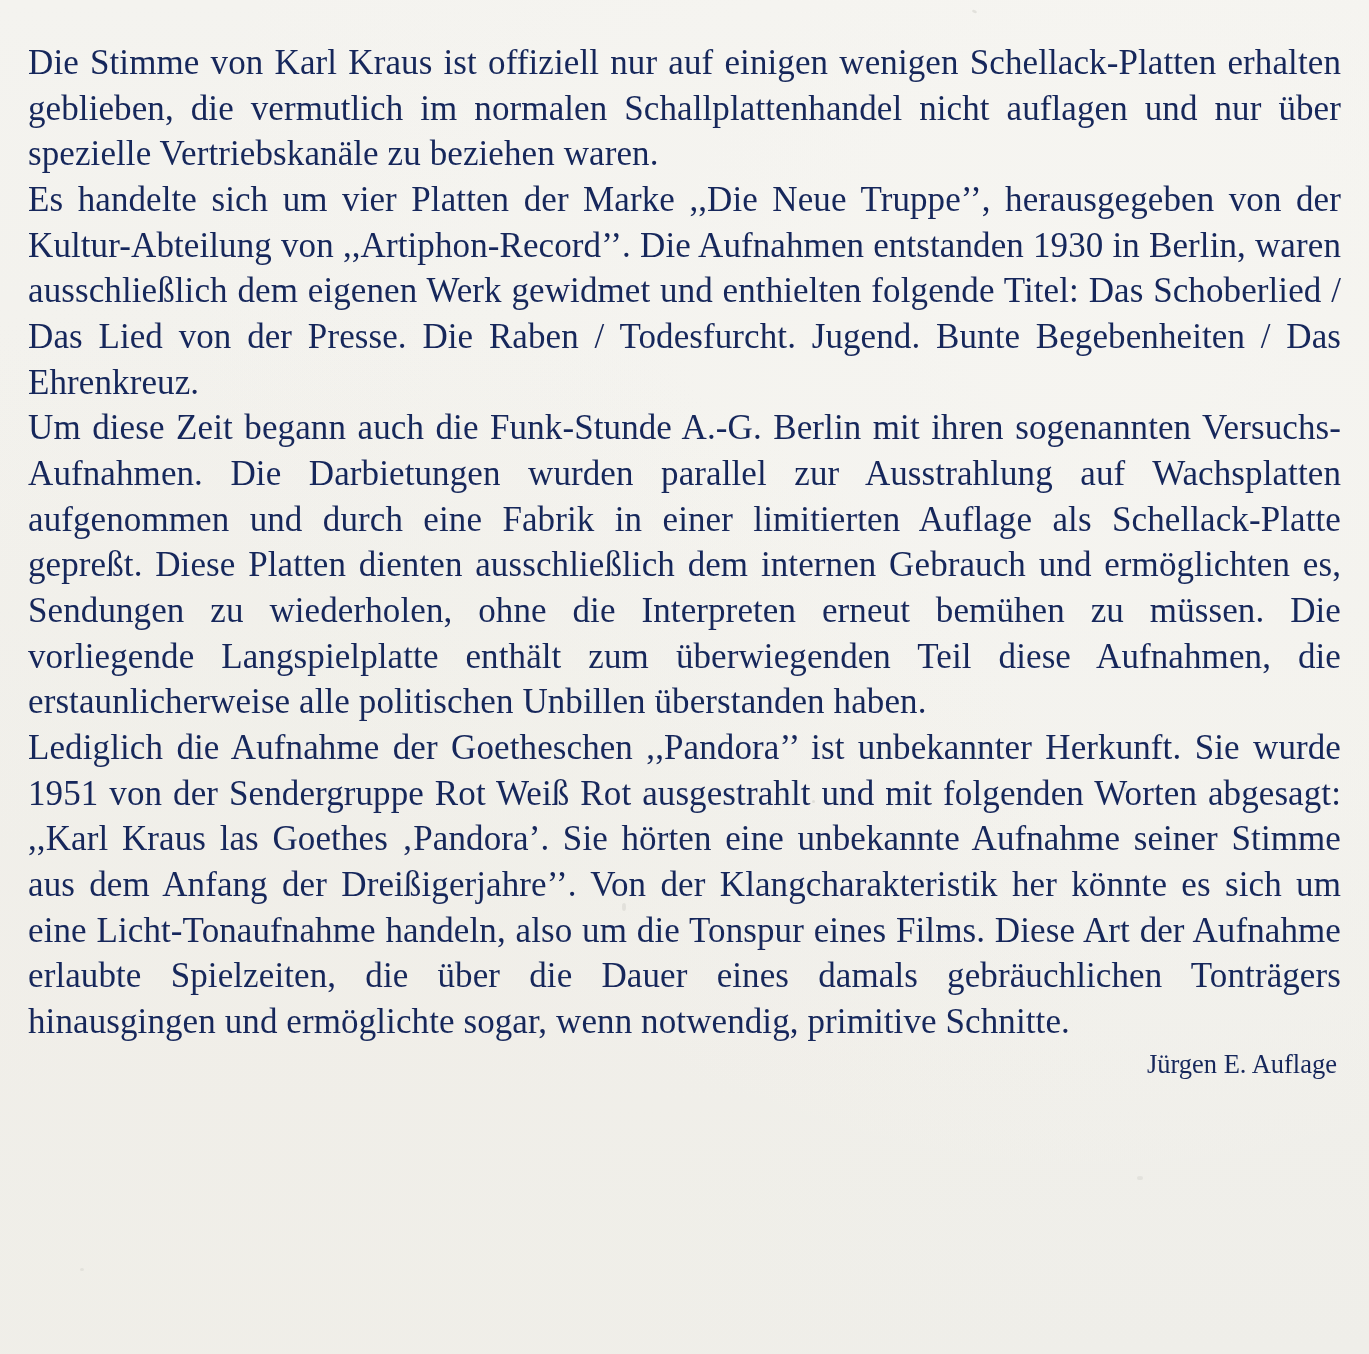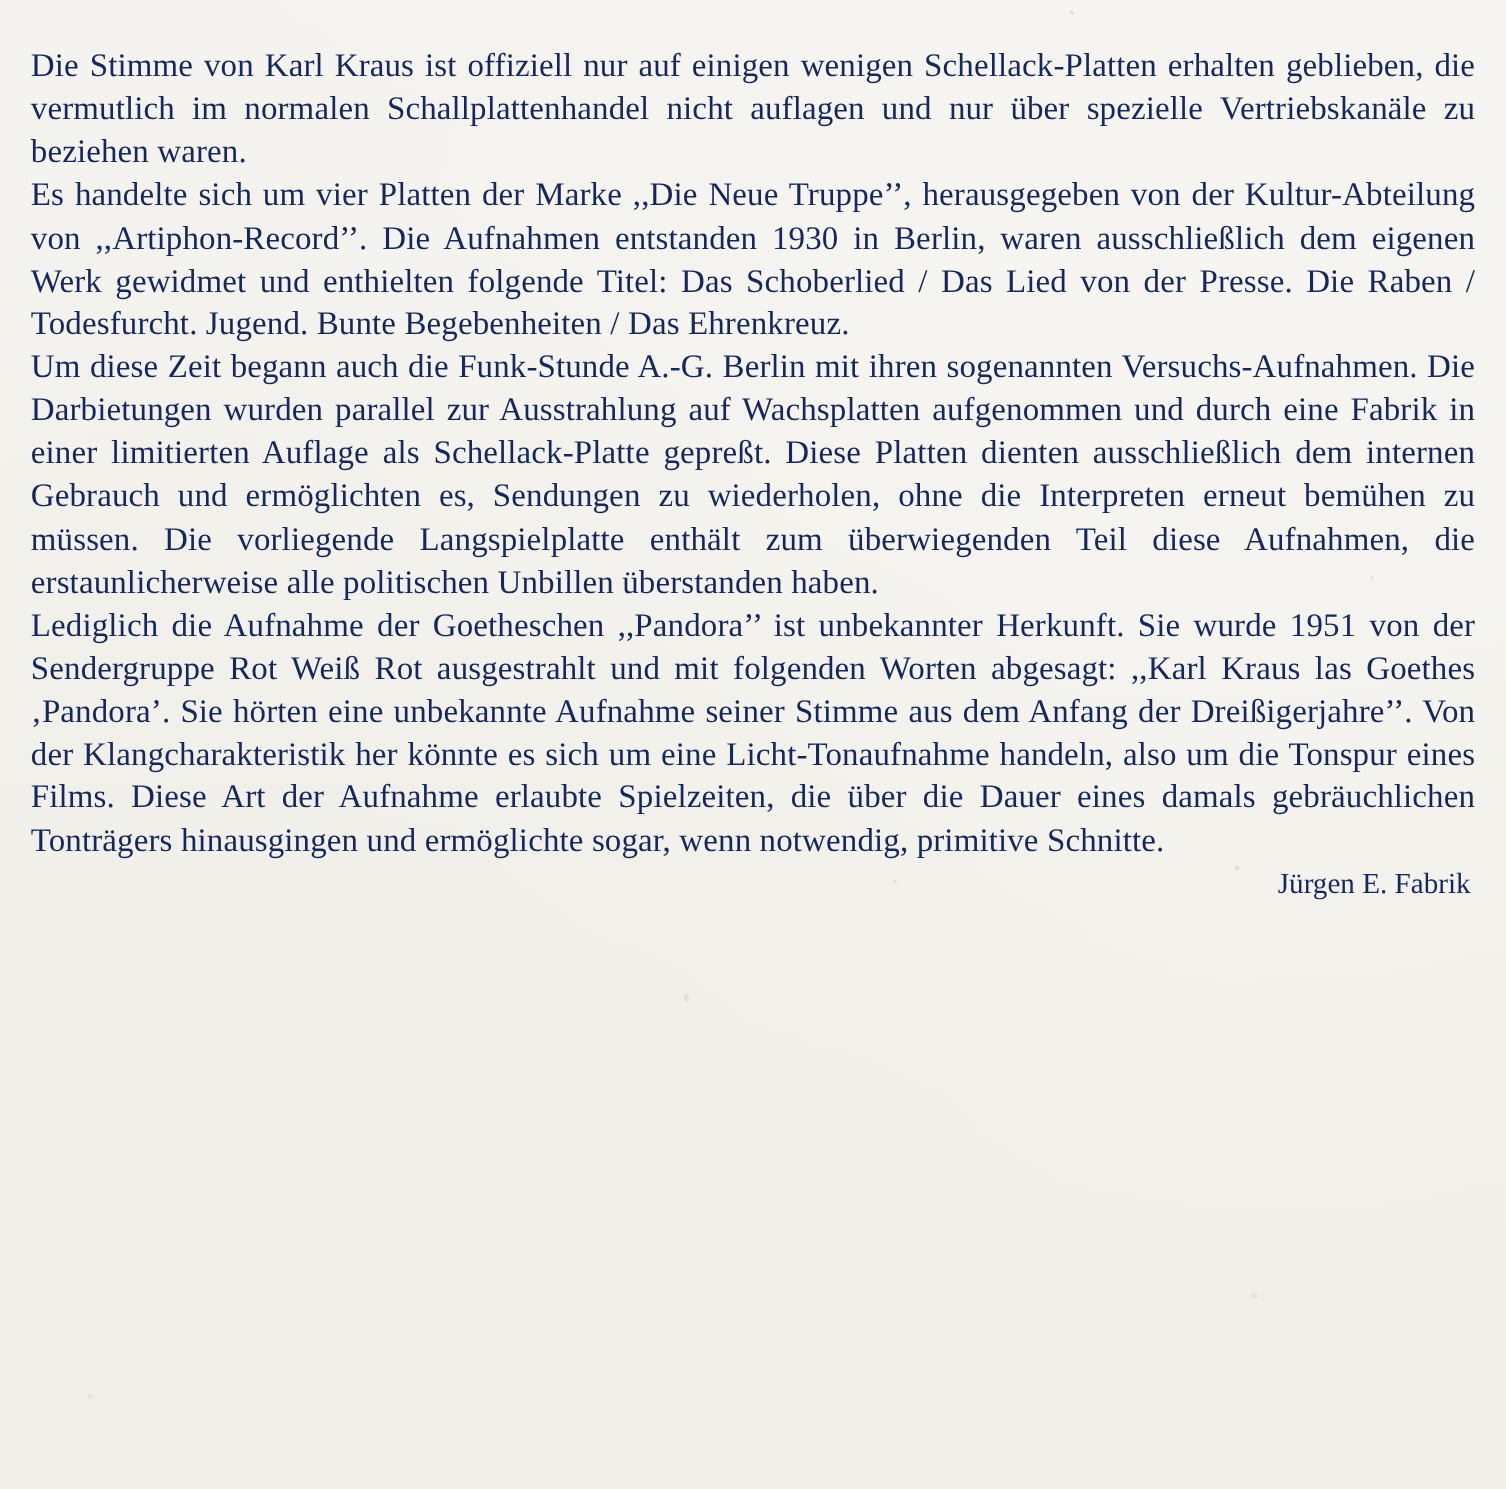--- a/index.html
+++ b/index.html
@@ -19,21 +19,21 @@
     width: 1369px;
     height: 1354px;
     background:
       radial-gradient(circle at 20% 85%, rgba(240,238,232,0.9) 0%, rgba(243,242,238,0) 55%),
       radial-gradient(circle at 80% 20%, rgba(246,245,241,0.9) 0%, rgba(243,242,238,0) 60%),
       linear-gradient(180deg, #f4f3ef 0%, #f2f1ec 45%, #efeee9 100%);
     box-sizing: border-box;
     padding: 40px 28px 0 28px;
   }
   .text-body {
-    font-size: 30px;
+    font-size: 35px;
     line-height: 1.305;
     text-align: justify;
     color: #16275b;
     letter-spacing: 0.1px;
   }
   .text-body p {
     margin: 0;
     text-align: justify;
     text-justify: inter-word;
   }
@@ -63,21 +63,21 @@
 </head>
 <body>
 
 <div class="page">
   <div class="text-body">
     <p>Die Stimme von Karl Kraus ist offiziell nur auf einigen wenigen Schellack-Platten erhalten geblieben, die vermutlich im normalen Schallplattenhandel nicht auflagen und nur über spezielle Vertriebskanäle zu beziehen waren.</p>
     <p>Es handelte sich um vier Platten der Marke ,,Die Neue Truppe’’, herausgegeben von der Kultur-Abteilung von ,,Artiphon-Record’’. Die Aufnahmen entstanden 1930 in Berlin, waren ausschließlich dem eigenen Werk gewidmet und enthielten folgende Titel: Das Schoberlied / Das Lied von der Presse. Die Raben / Todesfurcht. Jugend. Bunte Begebenheiten / Das Ehrenkreuz.</p>
     <p>Um diese Zeit begann auch die Funk-Stunde A.-G. Berlin mit ihren sogenannten Versuchs-Aufnahmen. Die Darbietungen wurden parallel zur Ausstrahlung auf Wachsplatten aufgenommen und durch eine Fabrik in einer limitierten Auflage als Schellack-Platte gepreßt. Diese Platten dienten ausschließlich dem internen Gebrauch und ermöglichten es, Sendungen zu wiederholen, ohne die Interpreten erneut bemühen zu müssen. Die vorliegende Langspielplatte enthält zum überwiegenden Teil diese Aufnahmen, die erstaunlicherweise alle politischen Unbillen überstanden haben.</p>
     <p>Lediglich die Aufnahme der Goetheschen ,,Pandora’’ ist unbekannter Herkunft. Sie wurde 1951 von der Sendergruppe Rot Weiß Rot ausgestrahlt und mit folgenden Worten abgesagt: ,,Karl Kraus las Goethes ‚Pandora’. Sie hörten eine unbekannte Aufnahme seiner Stimme aus dem Anfang der Dreißigerjahre’’. Von der Klangcharakteristik her könnte es sich um eine Licht-Tonaufnahme handeln, also um die Tonspur eines Films. Diese Art der Aufnahme erlaubte Spielzeiten, die über die Dauer eines damals gebräuchlichen Tonträgers hinausgingen und ermöglichte sogar, wenn notwendig, primitive Schnitte.</p>
   </div>
-  <div class="signature">Jürgen E. Fabrik</div>
+  <div class="signature">Jürgen E. Auflage</div>
 
   <span class="speck s1"></span>
   <span class="speck s2"></span>
   <span class="speck s3"></span>
   <span class="speck s4"></span>
   <span class="speck s5"></span>
   <span class="speck s6"></span>
   <span class="speck s7"></span>
 </div>
 

